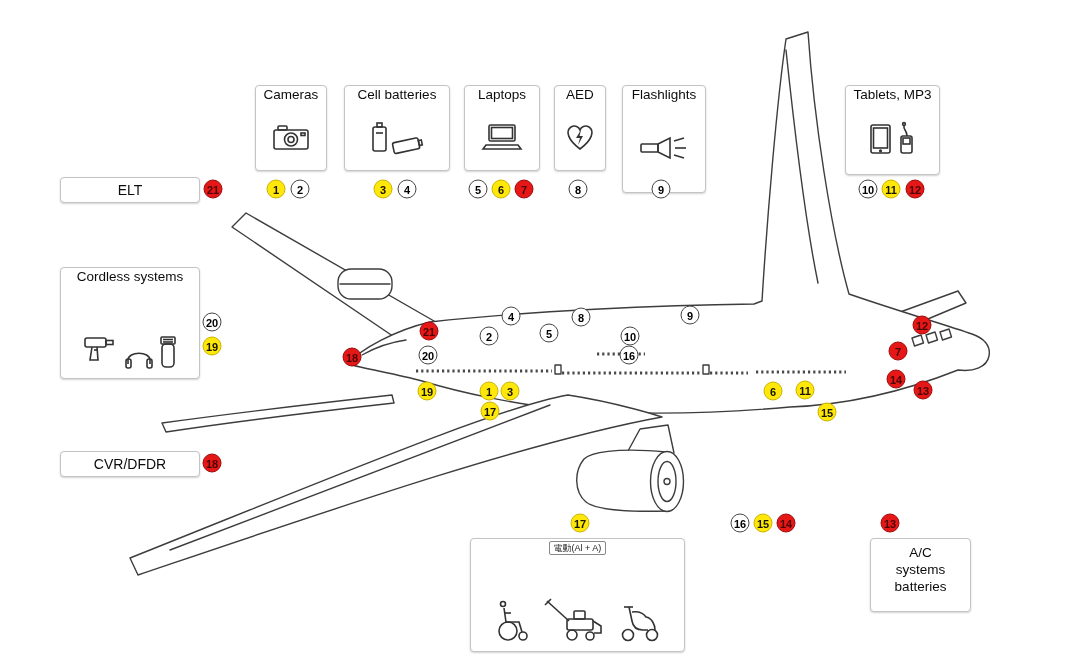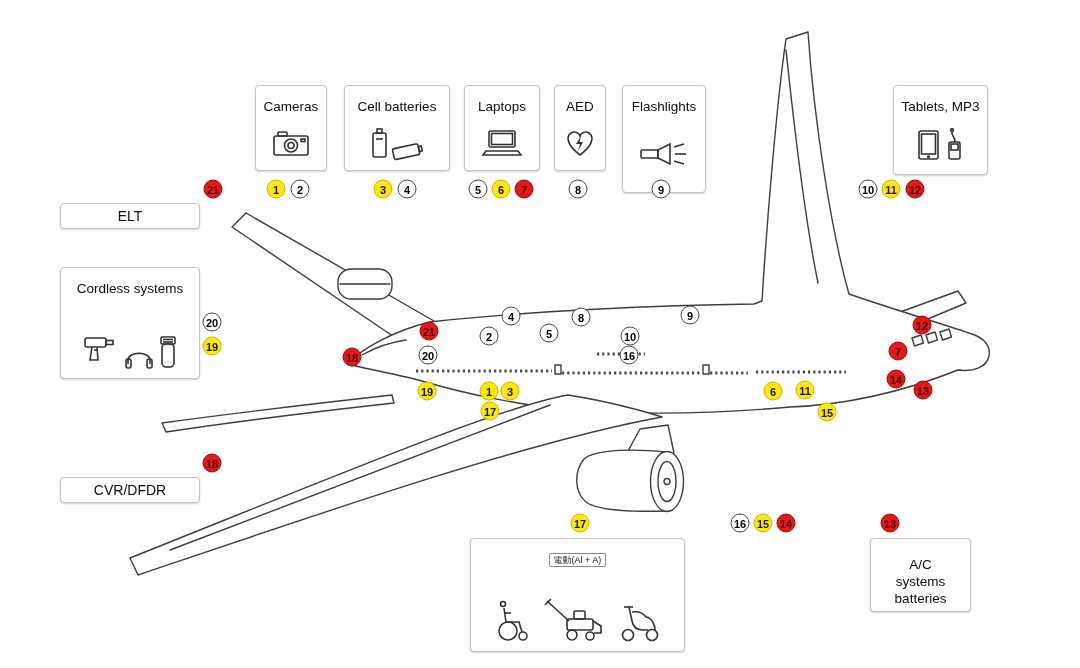--- a/index.html
+++ b/index.html
@@ -9,25 +9,25 @@
   }
   .plane-svg { position:absolute; left:100px; top:15px; width:900px; height:600px; }
   .plane-svg path, .plane-svg rect, .plane-svg ellipse, .plane-svg circle, .plane-svg line {
     vector-effect:non-scaling-stroke;
   }
   .box {
     position:absolute; background:#fff;
     border:1px solid var(--box-border, #c4c4c4); border-radius:4px;
     box-shadow:0 1px 2px rgba(0,0,0,.18);
     display:flex; flex-direction:column; align-items:center;
-    box-sizing:border-box; padding-top:12px;justify-content:space-between;
+    box-sizing:border-box; padding-top:0;justify-content:space-between;
   }
   .box-title { font-size:13.5px; color:#0c0c0c; text-align:center; line-height:17px; white-space:nowrap; }
   .box-title.wrap { white-space:normal; width:72px; }
-  .pill { justify-content:center; padding-top:0;margin-top:26px; }
+  .pill { justify-content:center; padding-top:0; }
   .pill .box-title { font-size:14px; }
   .icon-area { flex:1; display:flex; align-items:center; justify-content:center; gap:6px; width:100%; }
   .icon-area.bottomish { align-items:flex-end; padding-bottom:8px; }
   .chip {
     border:1px solid #888; border-radius:2px; font-size:9px; line-height:12px;
     padding:0 4px; color:#222; margin-top:2px; white-space:nowrap;
   }
   .icon svg { display:block; }
   .marker-layer { position:absolute; inset:0; z-index:30; pointer-events:none; }
   .marker {
@@ -165,21 +165,21 @@
           <rect x="2" y="10" width="17" height="8" rx="1"></rect>
           <path d="M19,10 L31,4 L31,24 L19,18 Z"></path>
           <line x1="35" y1="7" x2="45" y2="4"></line>
           <line x1="36" y1="14" x2="47" y2="14"></line>
           <line x1="35" y1="21" x2="45" y2="24"></line>
         </svg>
       </span>
     </div>
   </div>
 
-  <div class="box" style="left:893px;top:85px;width:95px;height:90px">
+  <div class="box" style="left:845px;top:85px;width:95px;height:90px">
     <div class="box-title">Tablets, MP3</div>
     <div class="icon-area">
       <span class="icon">
         <svg width="48" height="36" viewBox="0 0 48 36" fill="none" stroke="#333" stroke-width="1.6">
           <rect x="2" y="4" width="19" height="28" rx="2"></rect>
           <rect x="4.5" y="7" width="14" height="20"></rect>
           <circle cx="11.5" cy="29.8" r="0.8"></circle>
           <rect x="32" y="15" width="11" height="17" rx="2"></rect>
           <rect x="34" y="17" width="7" height="6"></rect>
           <path d="M38,15 C38,9 34,9 35,4"></path>

